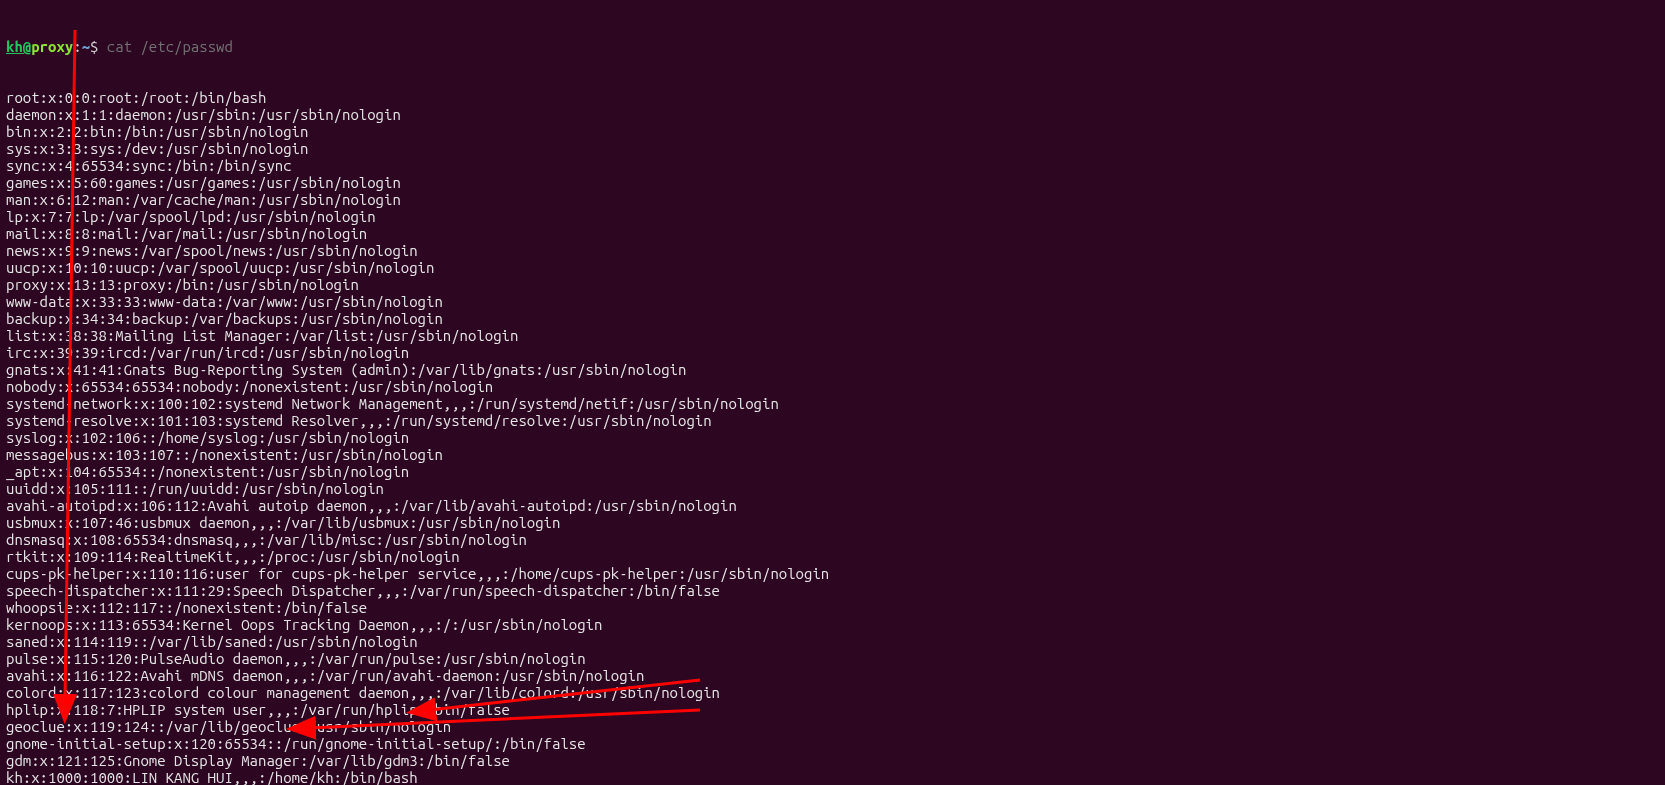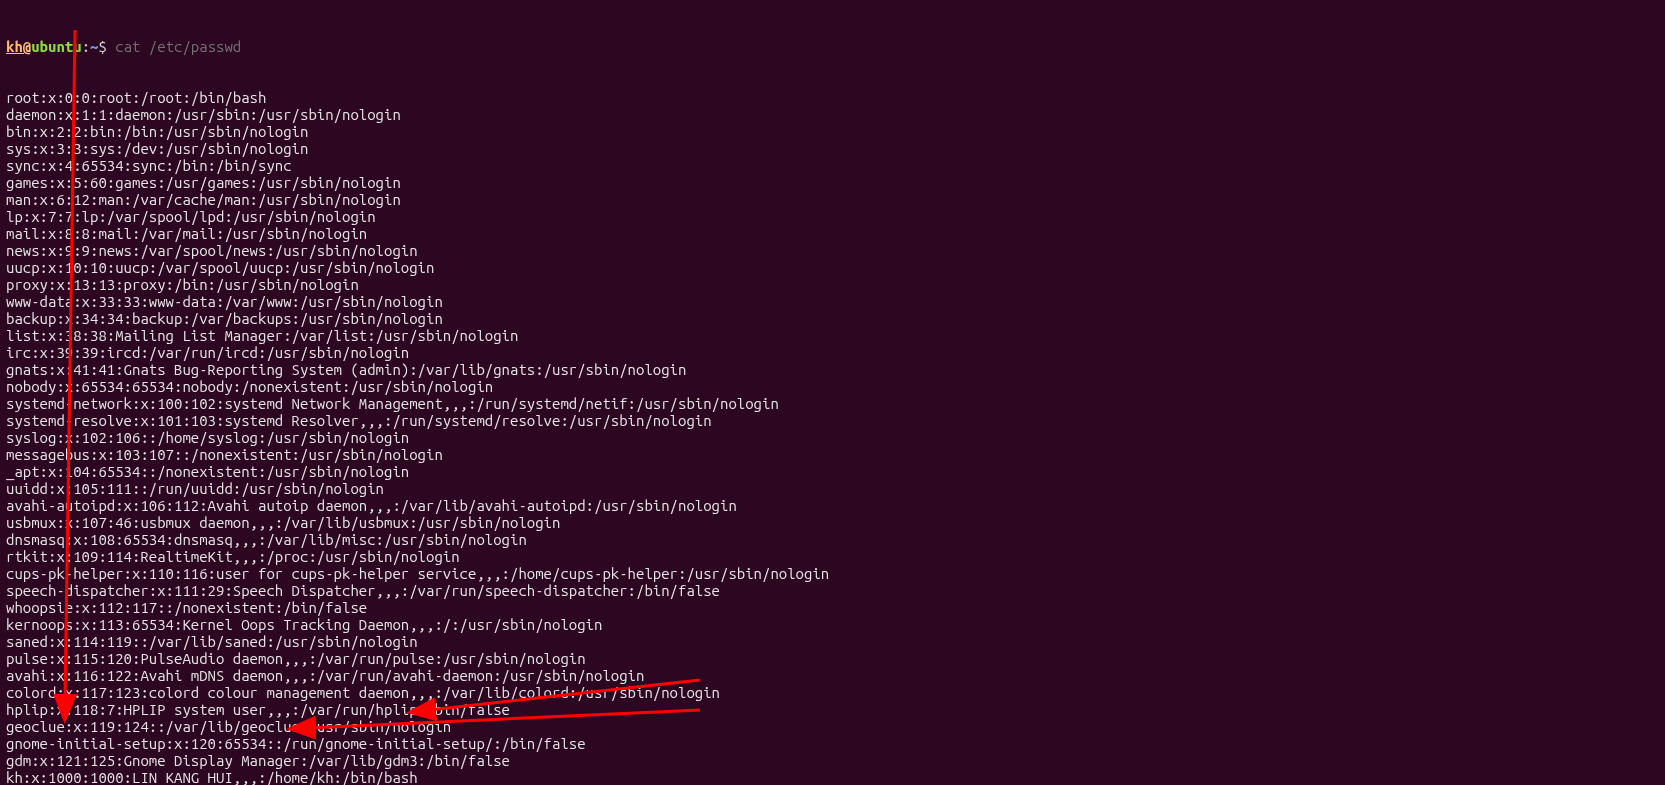--- a/index.html
+++ b/index.html
@@ -14,40 +14,40 @@
     height: 785px;
     overflow: hidden;
     position: relative;
   }
   .terminal {
     position: relative;
     padding: 4px 6px 0 6px;
     white-space: pre;
     letter-spacing: 0px;
   }
-  .prompt-user { color: #fdba74; font-weight: bold; text-decoration: underline; }
+  .prompt-user { color: #22c55e; font-weight: bold; text-decoration: underline; }
   .prompt-host { color: #8ae234; font-weight: bold; }
   .prompt-path { color: #729fcf; font-weight: bold; }
   .prompt-sep  { color: #d3d3d3; }
   .prompt-dollar { color: #d3d3d3; }
   .cmd { color: #737373; }
   .line { display: block; }
   
   .arrows {
     position: absolute;
     left: 0; top: 0;
     width: 1665px; height: 785px;
     pointer-events: none;
   }
 </style>
 </head>
 <body>
 
 <div class="terminal">
-  <span class="line"><span class="prompt-user">kh</span><span class="prompt-user">@</span><span class="prompt-host">ubuntu</span><span class="prompt-sep">:</span><span class="prompt-path">~</span><span class="prompt-dollar">$</span><span class="cmd"> cat /etc/passwd</span></span>
+  <span class="line"><span class="prompt-user">kh</span><span class="prompt-user">@</span><span class="prompt-host">proxy</span><span class="prompt-sep">:</span><span class="prompt-path">~</span><span class="prompt-dollar">$</span><span class="cmd"> cat /etc/passwd</span></span>
   <div id="output-lines"><span class="line">root:x:0:0:root:/root:/bin/bash</span><span class="line">daemon:x:1:1:daemon:/usr/sbin:/usr/sbin/nologin</span><span class="line">bin:x:2:2:bin:/bin:/usr/sbin/nologin</span><span class="line">sys:x:3:3:sys:/dev:/usr/sbin/nologin</span><span class="line">sync:x:4:65534:sync:/bin:/bin/sync</span><span class="line">games:x:5:60:games:/usr/games:/usr/sbin/nologin</span><span class="line">man:x:6:12:man:/var/cache/man:/usr/sbin/nologin</span><span class="line">lp:x:7:7:lp:/var/spool/lpd:/usr/sbin/nologin</span><span class="line">mail:x:8:8:mail:/var/mail:/usr/sbin/nologin</span><span class="line">news:x:9:9:news:/var/spool/news:/usr/sbin/nologin</span><span class="line">uucp:x:10:10:uucp:/var/spool/uucp:/usr/sbin/nologin</span><span class="line">proxy:x:13:13:proxy:/bin:/usr/sbin/nologin</span><span class="line">www-data:x:33:33:www-data:/var/www:/usr/sbin/nologin</span><span class="line">backup:x:34:34:backup:/var/backups:/usr/sbin/nologin</span><span class="line">list:x:38:38:Mailing List Manager:/var/list:/usr/sbin/nologin</span><span class="line">irc:x:39:39:ircd:/var/run/ircd:/usr/sbin/nologin</span><span class="line">gnats:x:41:41:Gnats Bug-Reporting System (admin):/var/lib/gnats:/usr/sbin/nologin</span><span class="line">nobody:x:65534:65534:nobody:/nonexistent:/usr/sbin/nologin</span><span class="line">systemd-network:x:100:102:systemd Network Management,,,:/run/systemd/netif:/usr/sbin/nologin</span><span class="line">systemd-resolve:x:101:103:systemd Resolver,,,:/run/systemd/resolve:/usr/sbin/nologin</span><span class="line">syslog:x:102:106::/home/syslog:/usr/sbin/nologin</span><span class="line">messagebus:x:103:107::/nonexistent:/usr/sbin/nologin</span><span class="line">_apt:x:104:65534::/nonexistent:/usr/sbin/nologin</span><span class="line">uuidd:x:105:111::/run/uuidd:/usr/sbin/nologin</span><span class="line">avahi-autoipd:x:106:112:Avahi autoip daemon,,,:/var/lib/avahi-autoipd:/usr/sbin/nologin</span><span class="line">usbmux:x:107:46:usbmux daemon,,,:/var/lib/usbmux:/usr/sbin/nologin</span><span class="line">dnsmasq:x:108:65534:dnsmasq,,,:/var/lib/misc:/usr/sbin/nologin</span><span class="line">rtkit:x:109:114:RealtimeKit,,,:/proc:/usr/sbin/nologin</span><span class="line">cups-pk-helper:x:110:116:user for cups-pk-helper service,,,:/home/cups-pk-helper:/usr/sbin/nologin</span><span class="line">speech-dispatcher:x:111:29:Speech Dispatcher,,,:/var/run/speech-dispatcher:/bin/false</span><span class="line">whoopsie:x:112:117::/nonexistent:/bin/false</span><span class="line">kernoops:x:113:65534:Kernel Oops Tracking Daemon,,,:/:/usr/sbin/nologin</span><span class="line">saned:x:114:119::/var/lib/saned:/usr/sbin/nologin</span><span class="line">pulse:x:115:120:PulseAudio daemon,,,:/var/run/pulse:/usr/sbin/nologin</span><span class="line">avahi:x:116:122:Avahi mDNS daemon,,,:/var/run/avahi-daemon:/usr/sbin/nologin</span><span class="line">colord:x:117:123:colord colour management daemon,,,:/var/lib/colord:/usr/sbin/nologin</span><span class="line">hplip:x:118:7:HPLIP system user,,,:/var/run/hplip:/bin/false</span><span class="line">geoclue:x:119:124::/var/lib/geoclue:/usr/sbin/nologin</span><span class="line">gnome-initial-setup:x:120:65534::/run/gnome-initial-setup/:/bin/false</span><span class="line">gdm:x:121:125:Gnome Display Manager:/var/lib/gdm3:/bin/false</span><span class="line">kh:x:1000:1000:LIN KANG HUI,,,:/home/kh:/bin/bash</span></div>
   
 </div>
 
 <svg class="arrows" viewBox="0 0 1665 785">
   <defs>
     <marker id="arrowhead" markerWidth="10" markerHeight="8" refX="2" refY="4" orient="auto">
       <polygon points="0 0, 10 4, 0 8" fill="#ff0000"></polygon>
     </marker>
   </defs>

